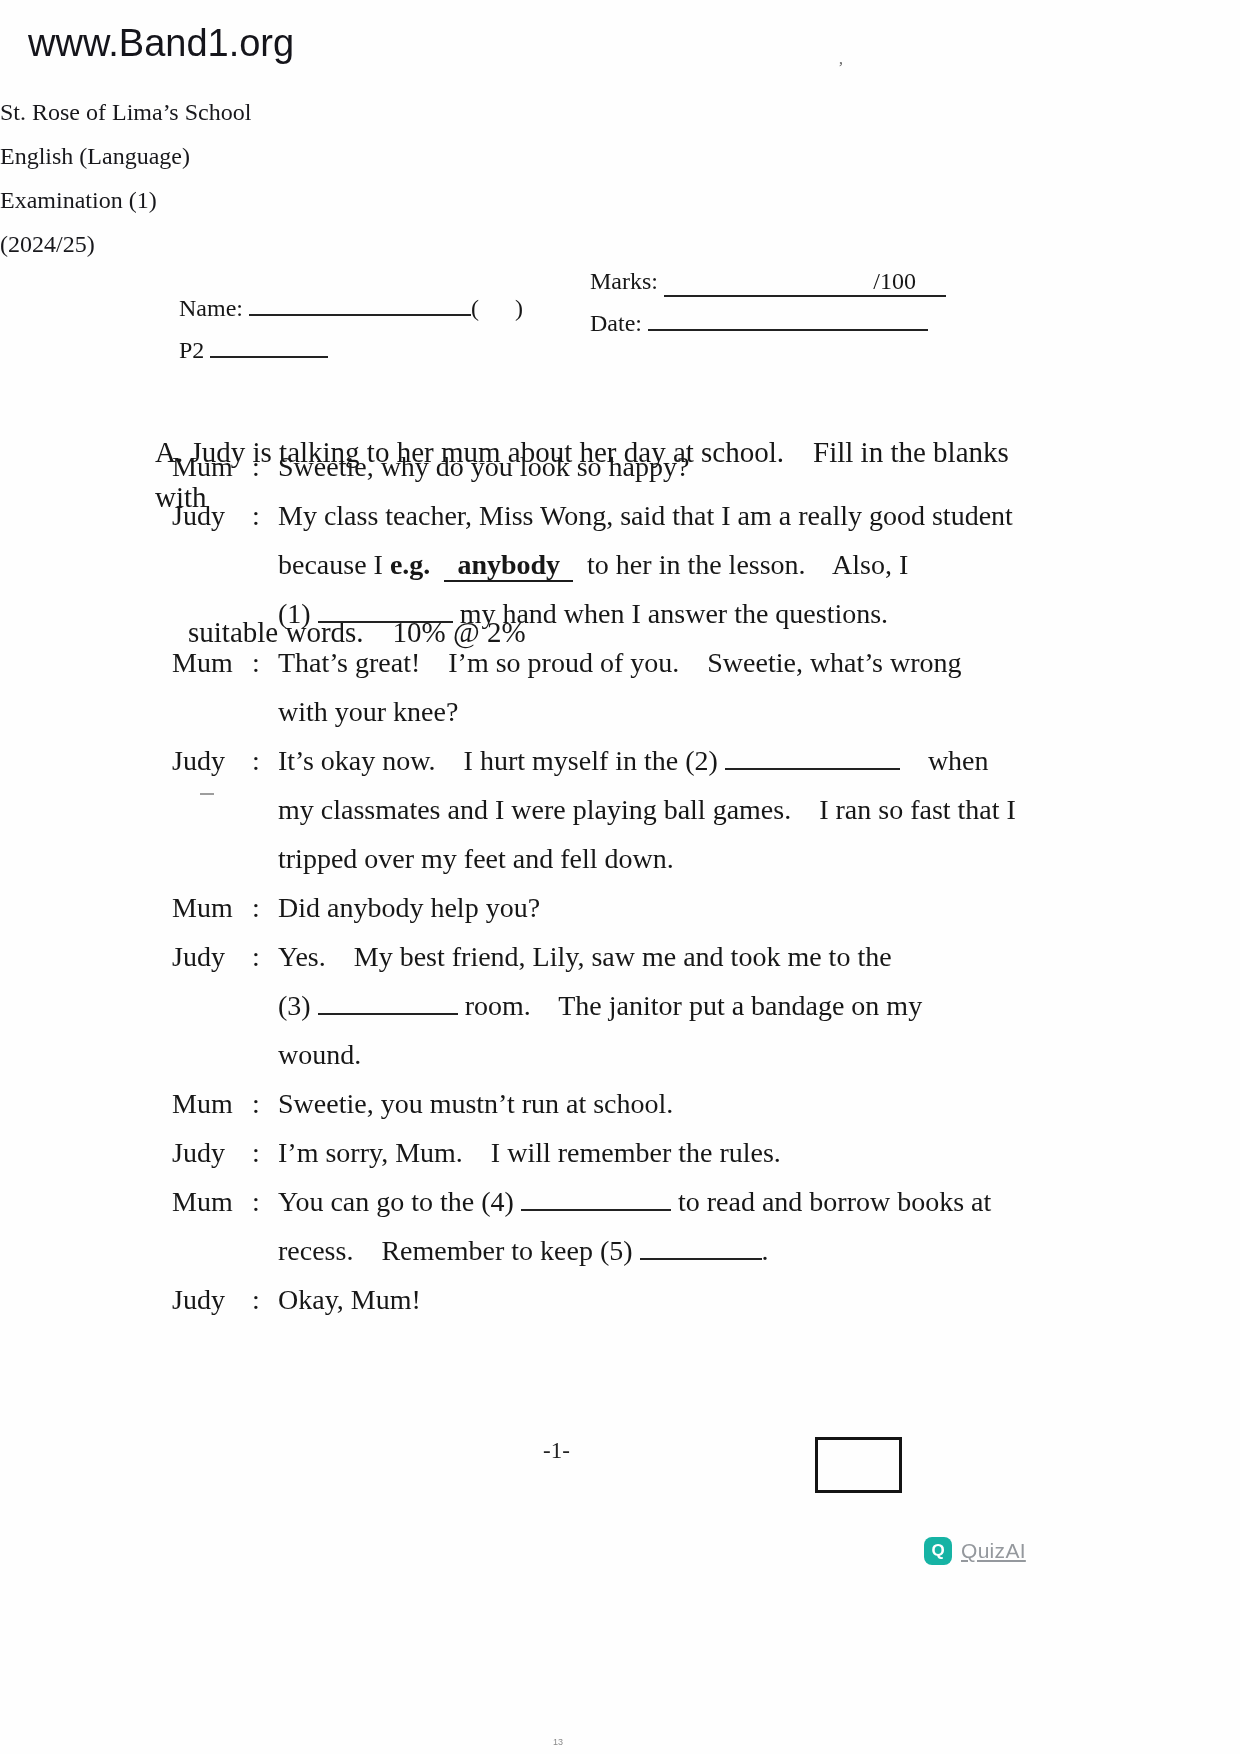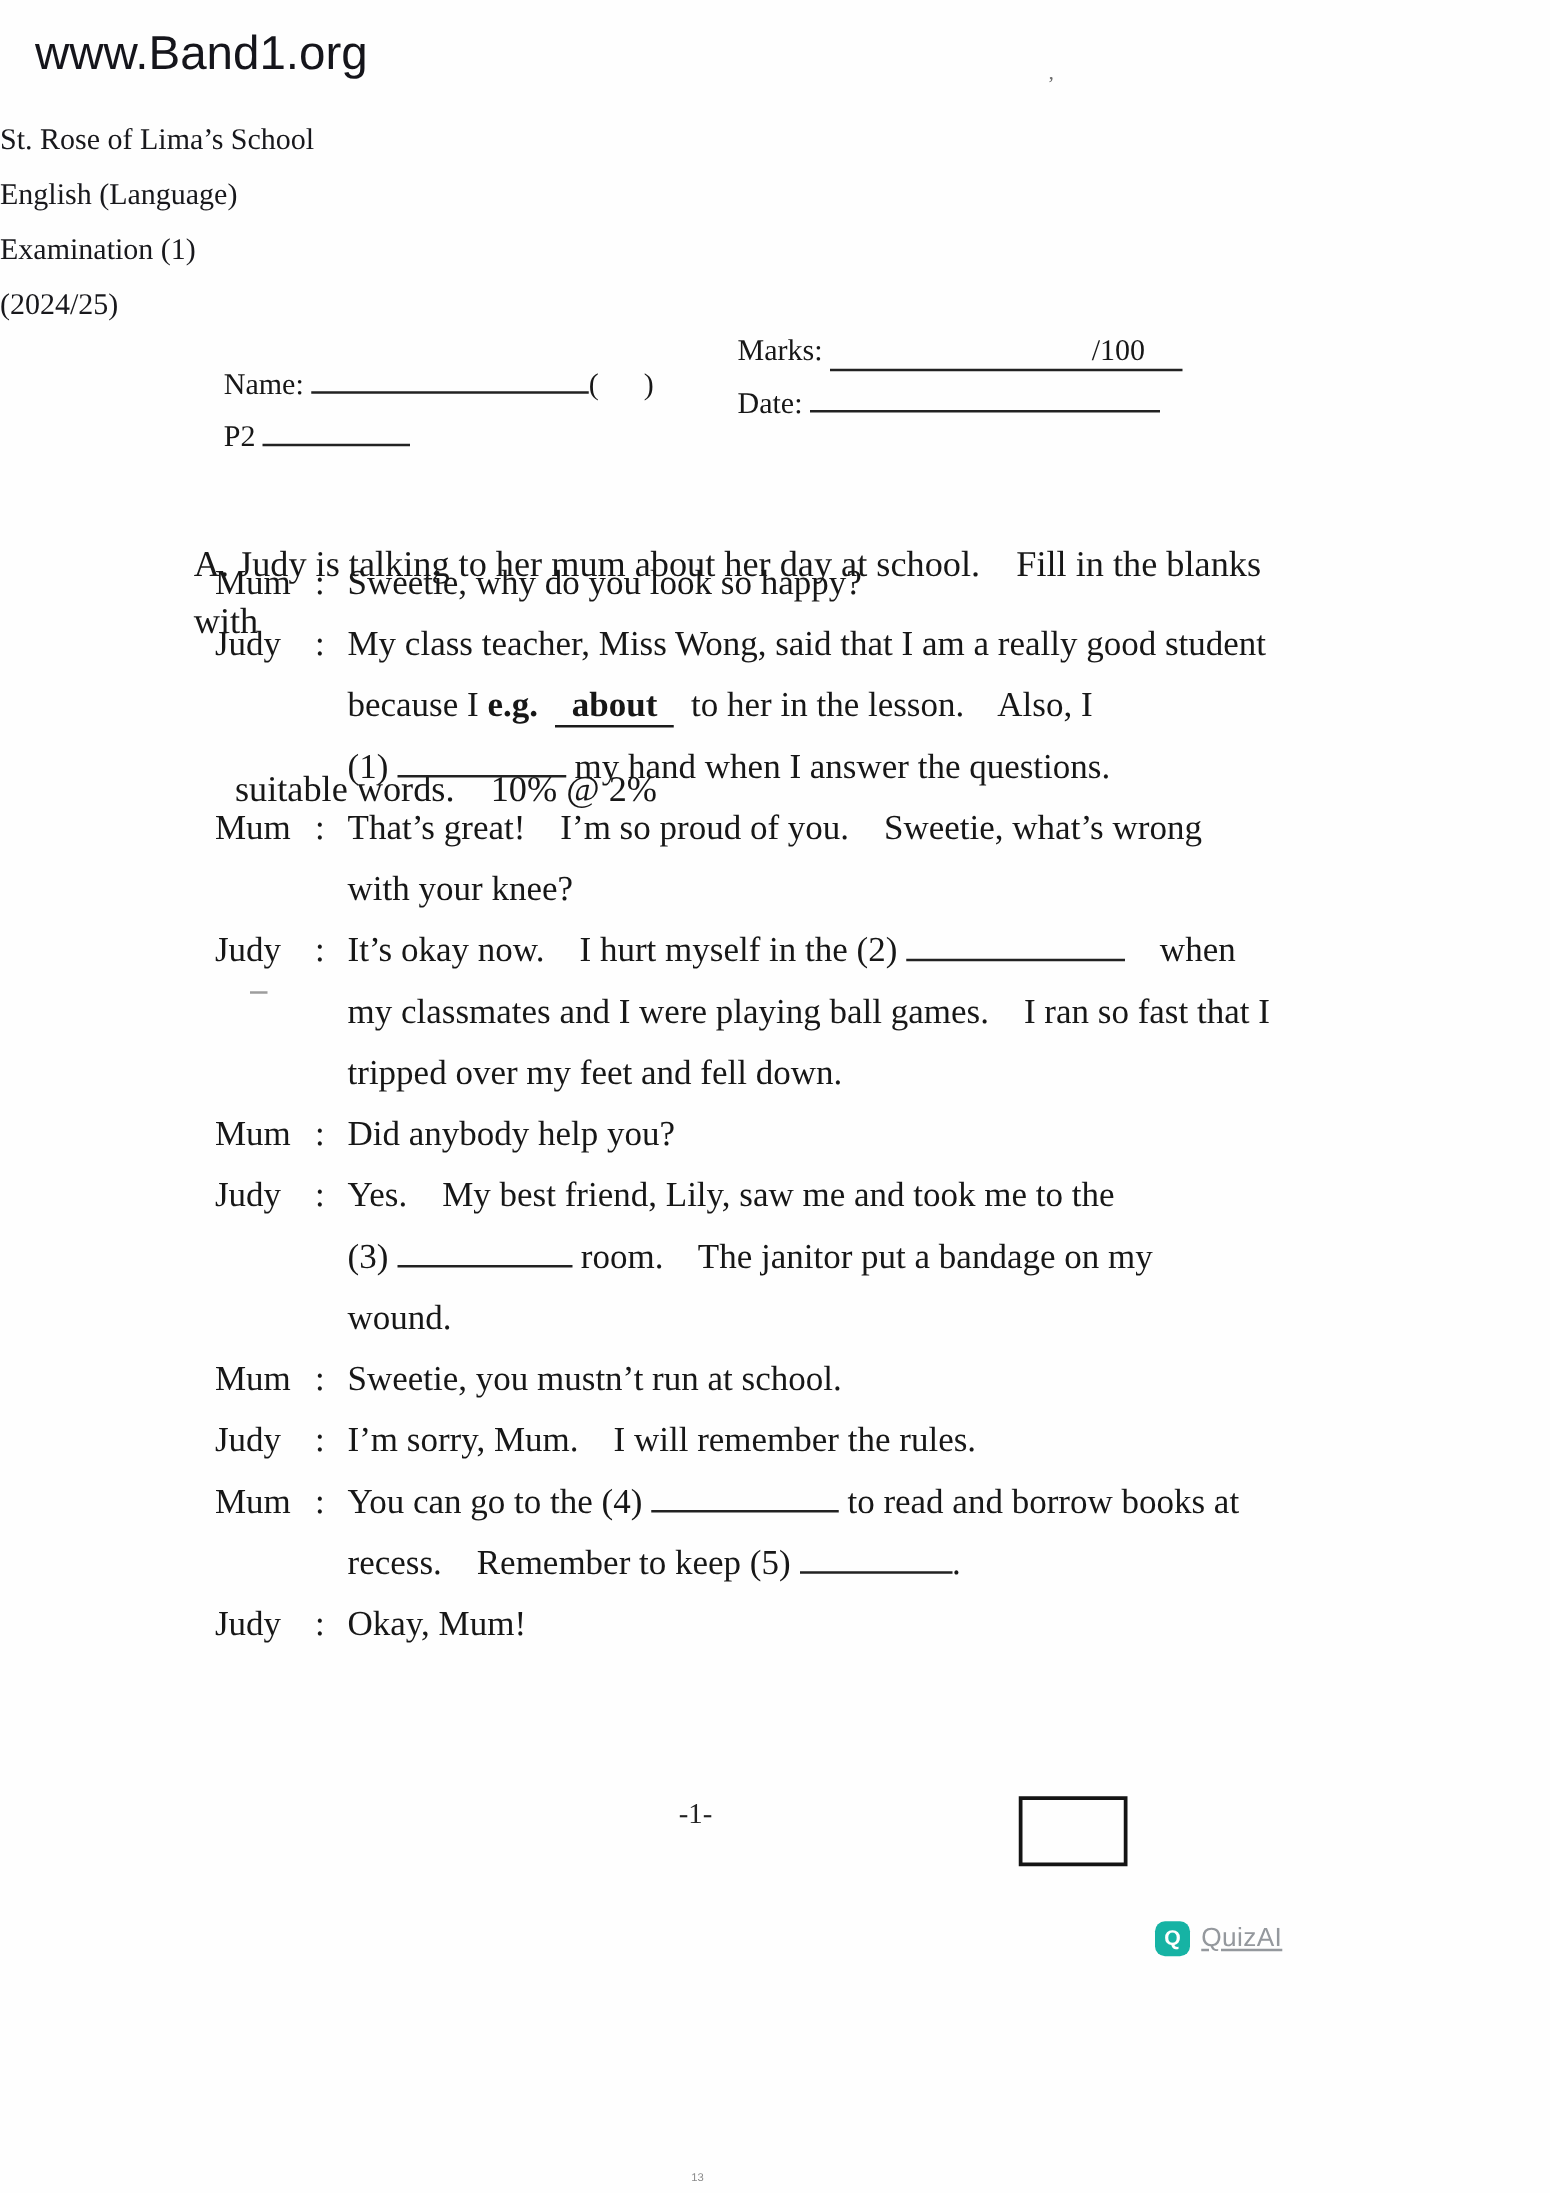--- a/index.html
+++ b/index.html
@@ -77,21 +77,21 @@
   </div>
 
   <div class="section-a">
     <div class="line1">A. Judy is talking to her mum about her day at school.    Fill in the blanks with</div>
     <div class="line2">suitable words.    10% @ 2%</div>
   </div>
 
   <div class="dialogue">
       <div class="drow"><span class="spk">Mum</span><span class="cln">:</span><span><span>Sweetie, why do you look so happy?</span></span></div>
       <div class="drow"><span class="spk">Judy</span><span class="cln">:</span><span><span>My class teacher, Miss Wong, said that I am a really good student</span></span></div>
-      <div class="drow"><span class="spk"></span><span class="cln"></span><span><span>because I </span><span class="b">e.g.</span><span>  </span><span class="b u">about</span><span>  to her in the lesson.    Also, I</span></span></div>
+      <div class="drow"><span class="spk"></span><span class="cln"></span><span><span>because I </span><span class="b">e.g.</span><span>  </span><span class="b u">anybody</span><span>  to her in the lesson.    Also, I</span></span></div>
       <div class="drow"><span class="spk"></span><span class="cln"></span><span><span>(1) </span><span class="blank" style="width: 135px;"></span><span> my hand when I answer the questions.</span></span></div>
       <div class="drow"><span class="spk">Mum</span><span class="cln">:</span><span><span>That’s great!    I’m so proud of you.    Sweetie, what’s wrong</span></span></div>
       <div class="drow"><span class="spk"></span><span class="cln"></span><span><span>with your knee?</span></span></div>
       <div class="drow"><span class="spk">Judy</span><span class="cln">:</span><span><span>It’s okay now.    I hurt myself in the (2) </span><span class="blank" style="width: 175px;"></span><span>    when</span></span></div>
       <div class="drow"><span class="spk"></span><span class="cln"></span><span><span>my classmates and I were playing ball games.    I ran so fast that I</span></span></div>
       <div class="drow"><span class="spk"></span><span class="cln"></span><span><span>tripped over my feet and fell down.</span></span></div>
       <div class="drow"><span class="spk">Mum</span><span class="cln">:</span><span><span>Did anybody help you?</span></span></div>
       <div class="drow"><span class="spk">Judy</span><span class="cln">:</span><span><span>Yes.    My best friend, Lily, saw me and took me to the</span></span></div>
       <div class="drow"><span class="spk"></span><span class="cln"></span><span><span>(3) </span><span class="blank" style="width: 140px;"></span><span> room.    The janitor put a bandage on my</span></span></div>
       <div class="drow"><span class="spk"></span><span class="cln"></span><span><span>wound.</span></span></div>

